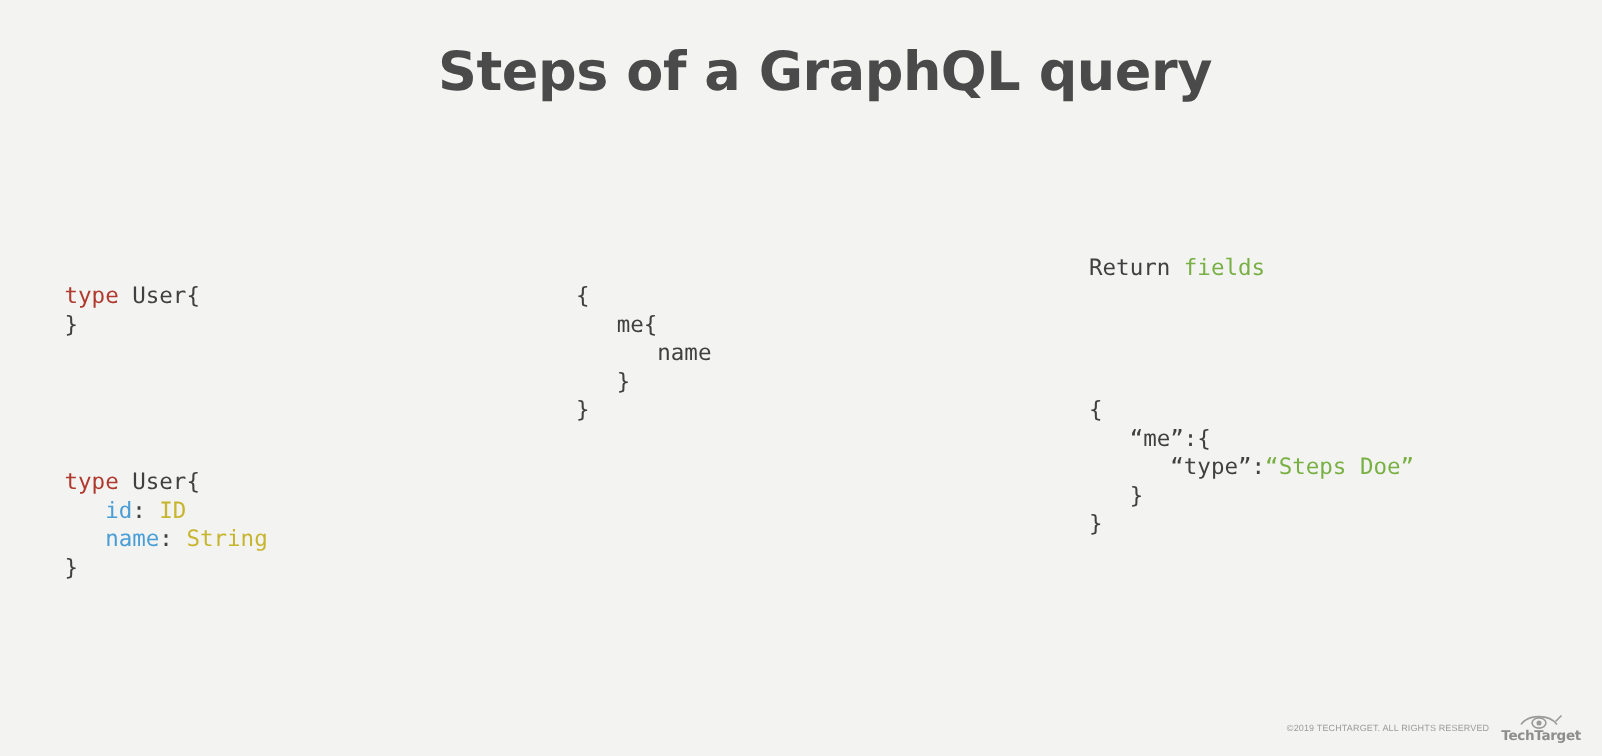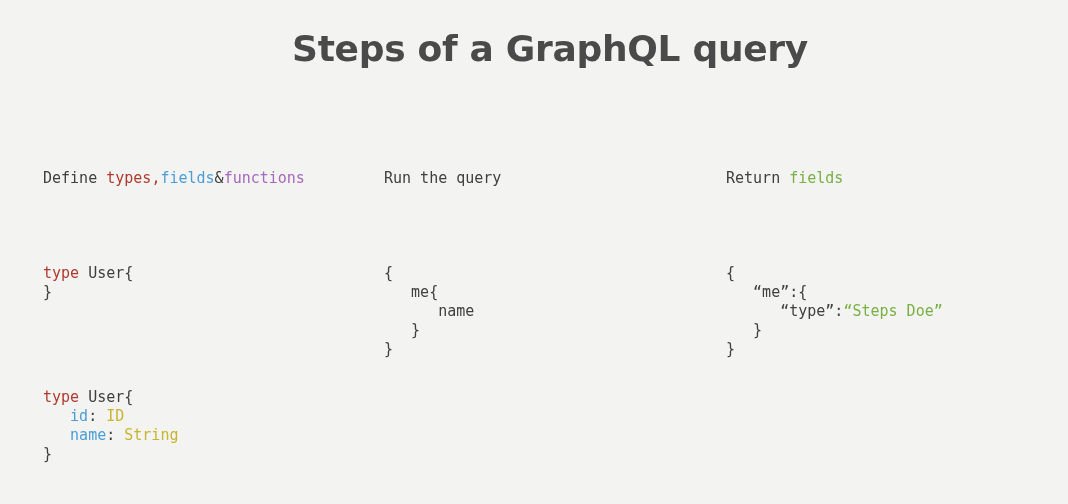--- a/index.html
+++ b/index.html
@@ -99,42 +99,52 @@
 </style>
 </head>
 <body>
 
 <div id="slide">
 
   <div id="slide-title">Steps of a GraphQL query</div>
 
   <div class="column" id="col-define">
 
-    <div class="col-heading"><span class="t-plain">Define </span><span class="t-keyword">types</span><span class="t-keyword">,</span><span class="t-field">fields</span><span class="t-plain">&amp;</span><span class="t-function">functions</span></div>
 
     <div class="block"><div class="line"><span class="t-keyword">type</span><span class="t-plain"> User{</span></div><div class="line"><span class="t-plain">}</span></div></div>
 
     <div class="block"><div class="line"><span class="t-keyword">type</span><span class="t-plain"> User{</span></div><div class="line"><span class="t-plain">   </span><span class="t-field">id</span><span class="t-plain">: </span><span class="t-type">ID</span></div><div class="line"><span class="t-plain">   </span><span class="t-field">name</span><span class="t-plain">: </span><span class="t-type">String</span></div><div class="line"><span class="t-plain">}</span></div></div>
 
     
 
     
 
   </div>
 
   <div class="column" id="col-run">
 
-    <div class="col-heading"><span class="t-plain">Run the query</span></div>
 
     <div class="block"><div class="line"><span class="t-plain">{</span></div><div class="line"><span class="t-plain">   me{</span></div><div class="line"><span class="t-plain">      name</span></div><div class="line"><span class="t-plain">   }</span></div><div class="line"><span class="t-plain">}</span></div></div>
 
   </div>
 
   <div class="column" id="col-return">
 
     <div class="col-heading"><span class="t-plain">Return </span><span class="t-string">fields</span></div>
 
     <div class="block"><div class="line"><span class="t-plain">{</span></div><div class="line"><span class="t-plain">   “me”:{</span></div><div class="line"><span class="t-plain">      “type”:</span><span class="t-string">“Steps Doe”</span></div><div class="line"><span class="t-plain">   }</span></div><div class="line"><span class="t-plain">}</span></div></div>
 
   </div>
 
+  <div id="footer">
+    <div id="copyright">©2019 TECHTARGET. ALL RIGHTS RESERVED</div>
+    <div id="brand-logo">
+      <svg id="brand-eye" width="30" height="11" viewBox="0 0 30 11">
+        <path d="M2 8 C 7 1, 21 1, 26 8" fill="none" stroke="#9b9b9b" stroke-width="1.1"></path>
+        <path d="M25 6 L 29 2" fill="none" stroke="#9b9b9b" stroke-width="1.1"></path>
+        <ellipse cx="14" cy="7" rx="4.6" ry="3.4" fill="none" stroke="#9b9b9b" stroke-width="1.1"></ellipse>
+        <circle cx="14" cy="7" r="1.7" fill="#9b9b9b"></circle>
+      </svg>
+      <div id="brand-name">TechTarget</div>
+    </div>
+  </div>
 
 </div>
 
 </body></html>

